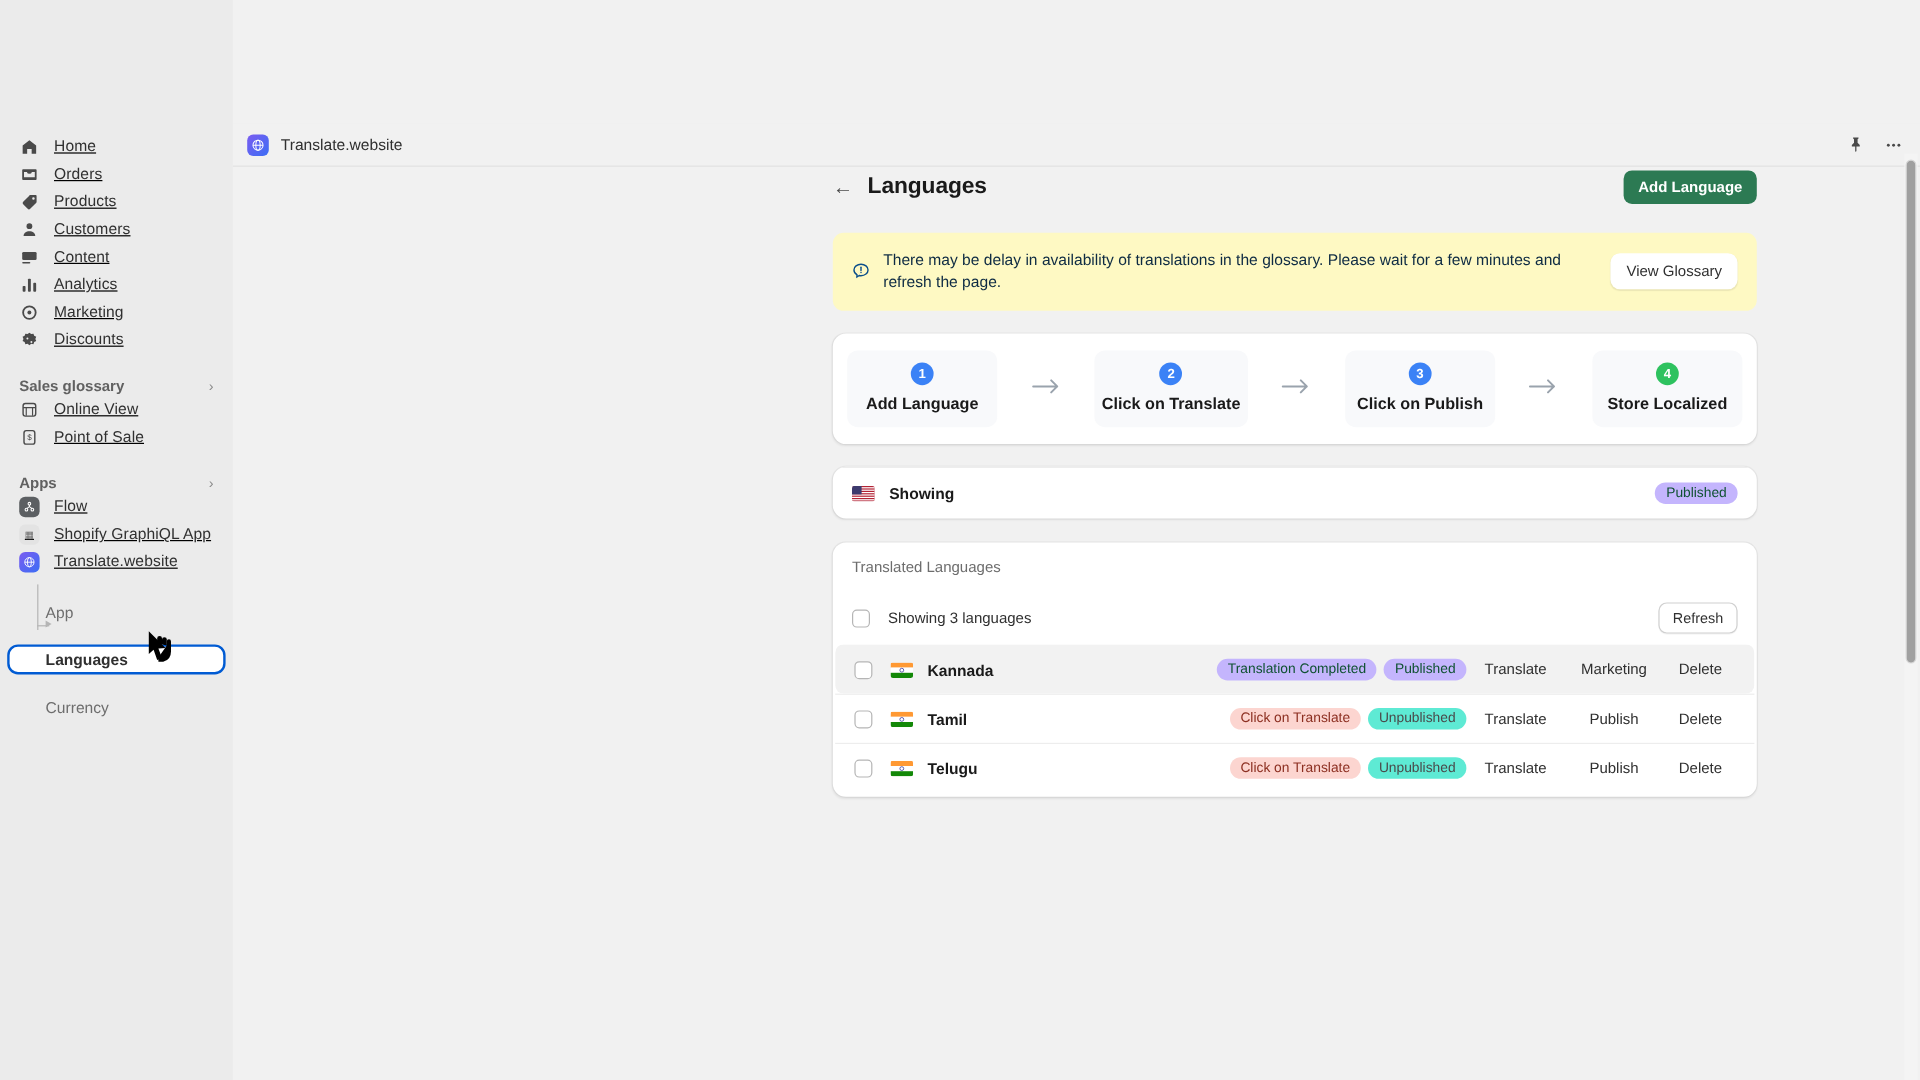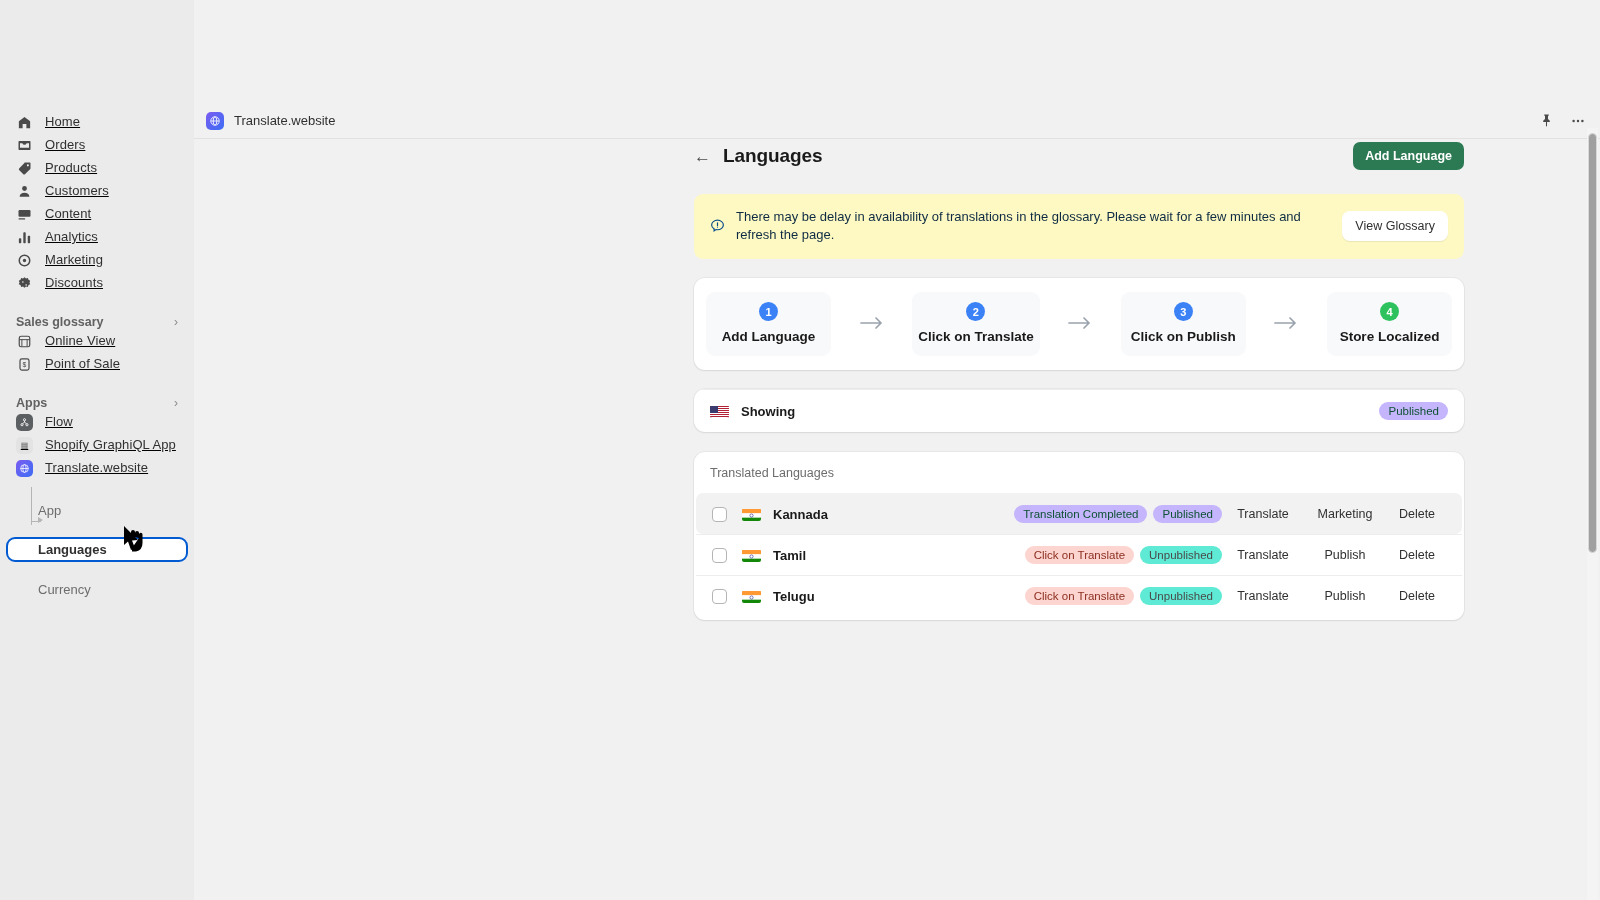--- a/index.html
+++ b/index.html
@@ -613,20 +613,25 @@
           </span>
           <span class="lang-name">Showing</span>
           <span class="spacer" style="flex:1"></span>
           <span class="badge badge-green">Published</span>
         </div>
       </div>
 
       <div class="card tl-card">
         <div class="card-sub">Translated Languages</div>
 
+        <div class="tl-head-row">
+          <span class="cbx"></span>
+          <span class="tl-count">Showing 3 languages</span>
+          <button class="btn-refresh">Refresh</button>
+        </div>
 
         <div class="trow hover">
           <span class="cbx"></span>
           <span class="flag">
             <svg width="19" height="13" viewBox="0 0 19 13">
               <rect width="19" height="4.33" fill="#ff9933"></rect>
               <rect y="4.33" width="19" height="4.34" fill="#fff"></rect>
               <rect y="8.67" width="19" height="4.33" fill="#138808"></rect>
               <circle cx="9.5" cy="6.5" r="1.6" fill="none" stroke="#000080" stroke-width=".5"></circle>
             </svg>

